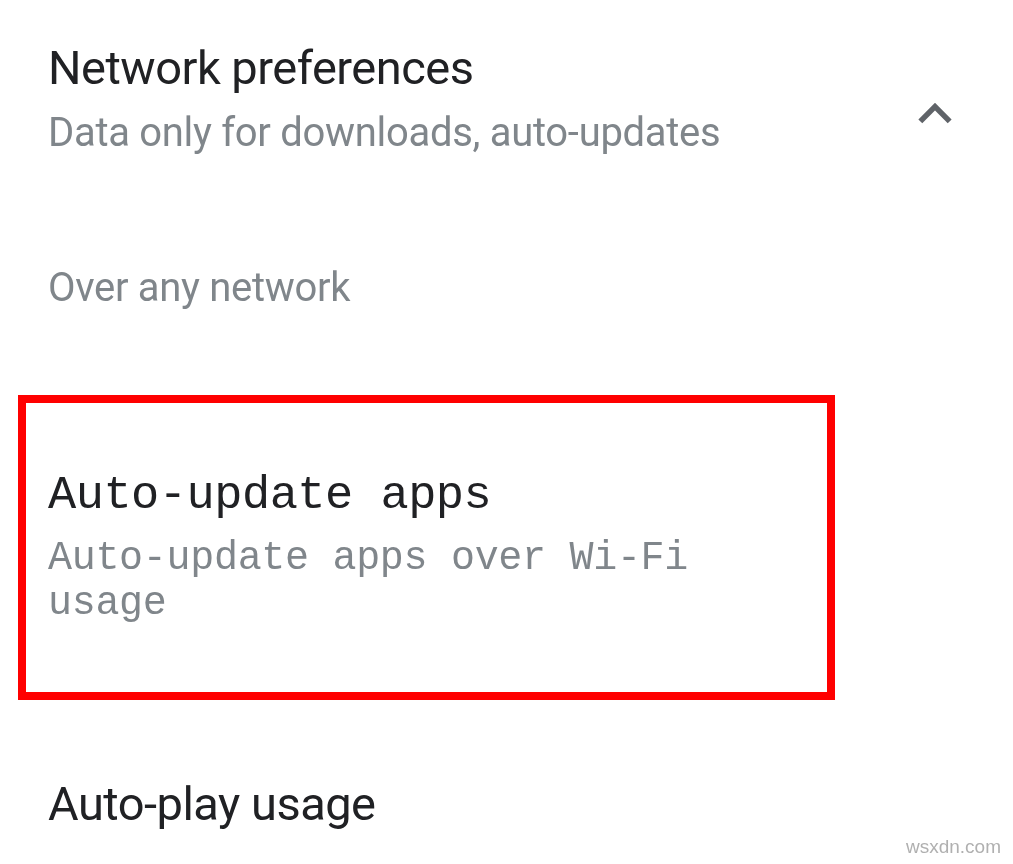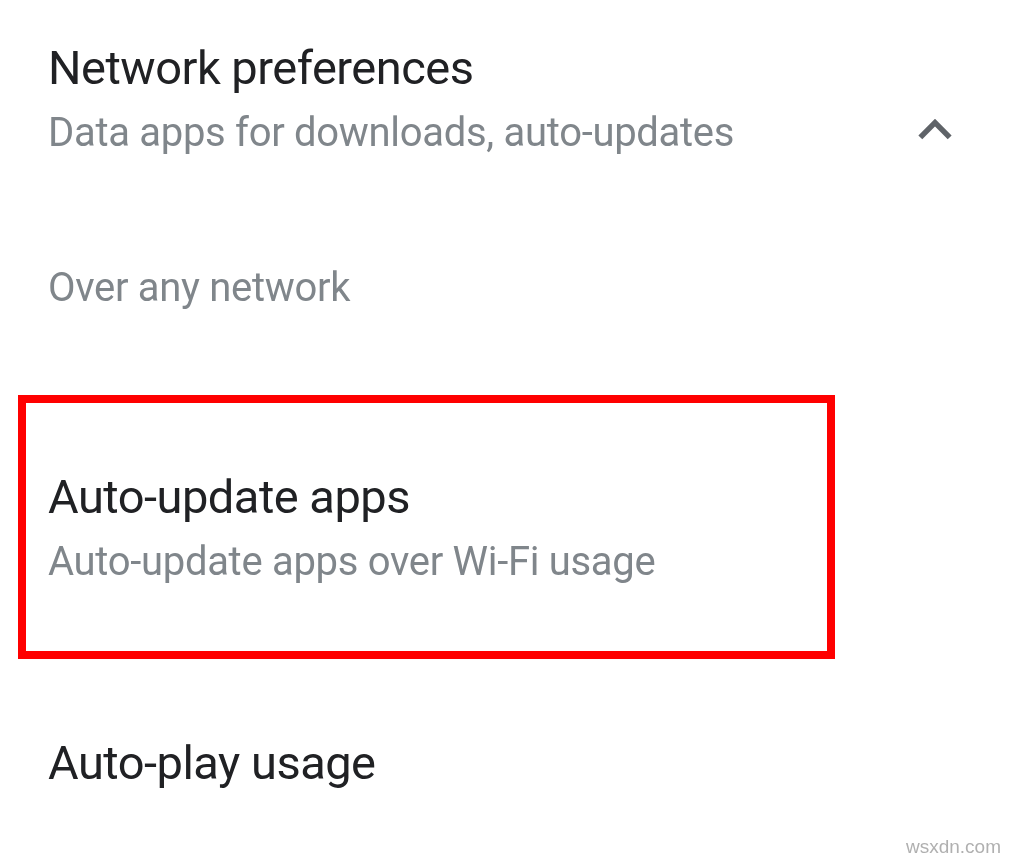--- a/index.html
+++ b/index.html
@@ -13,21 +13,21 @@
       width: 1013px;
       height: 864px;
       position: relative;
     }
     .settings-container {
       padding: 40px 48px 0 48px;
     }
     .section-header {
       display: flex;
       justify-content: space-between;
-      align-items: flex-end;
+      align-items: center;
       padding-bottom: 60px;
     }
     .section-header-text {
       flex: 1;
     }
     .section-title {
       font-size: 47px;
       font-weight: 400;
       color: #202124;
       letter-spacing: -0.5px;
@@ -66,39 +66,40 @@
       color: #80868b;
       letter-spacing: -0.3px;
     }
     .highlighted-item {
       border: 8px solid #ff0000;
       margin-left: -30px;
       margin-right: 130px;
       padding: 66px 22px 66px 22px;
       margin-top: 36px;
       margin-bottom: 28px;
+      font-family: Liberation Mono, monospace;
     }
     .watermark {
       position: absolute;
       bottom: 6px;
       right: 12px;
       font-size: 19px;
       color: #b0b0b0;
       font-family: Arial, sans-serif;
     }
   </style>
 </head>
 <body>
 
 <div class="settings-container">
 
   <div class="section-header">
     <div class="section-header-text">
       <div class="section-title">Network preferences</div>
-      <div class="section-subtitle">Data apps for downloads, auto-updates</div>
+      <div class="section-subtitle">Data only for downloads, auto-updates</div>
     </div>
     <div class="chevron-wrapper">
       <svg class="chevron-up" viewBox="0 0 24 24">
         <polyline points="4,16 12,8 20,16"></polyline>
       </svg>
     </div>
   </div>
 
   <div class="setting-item">
     <div class="setting-value">Over any network</div>

